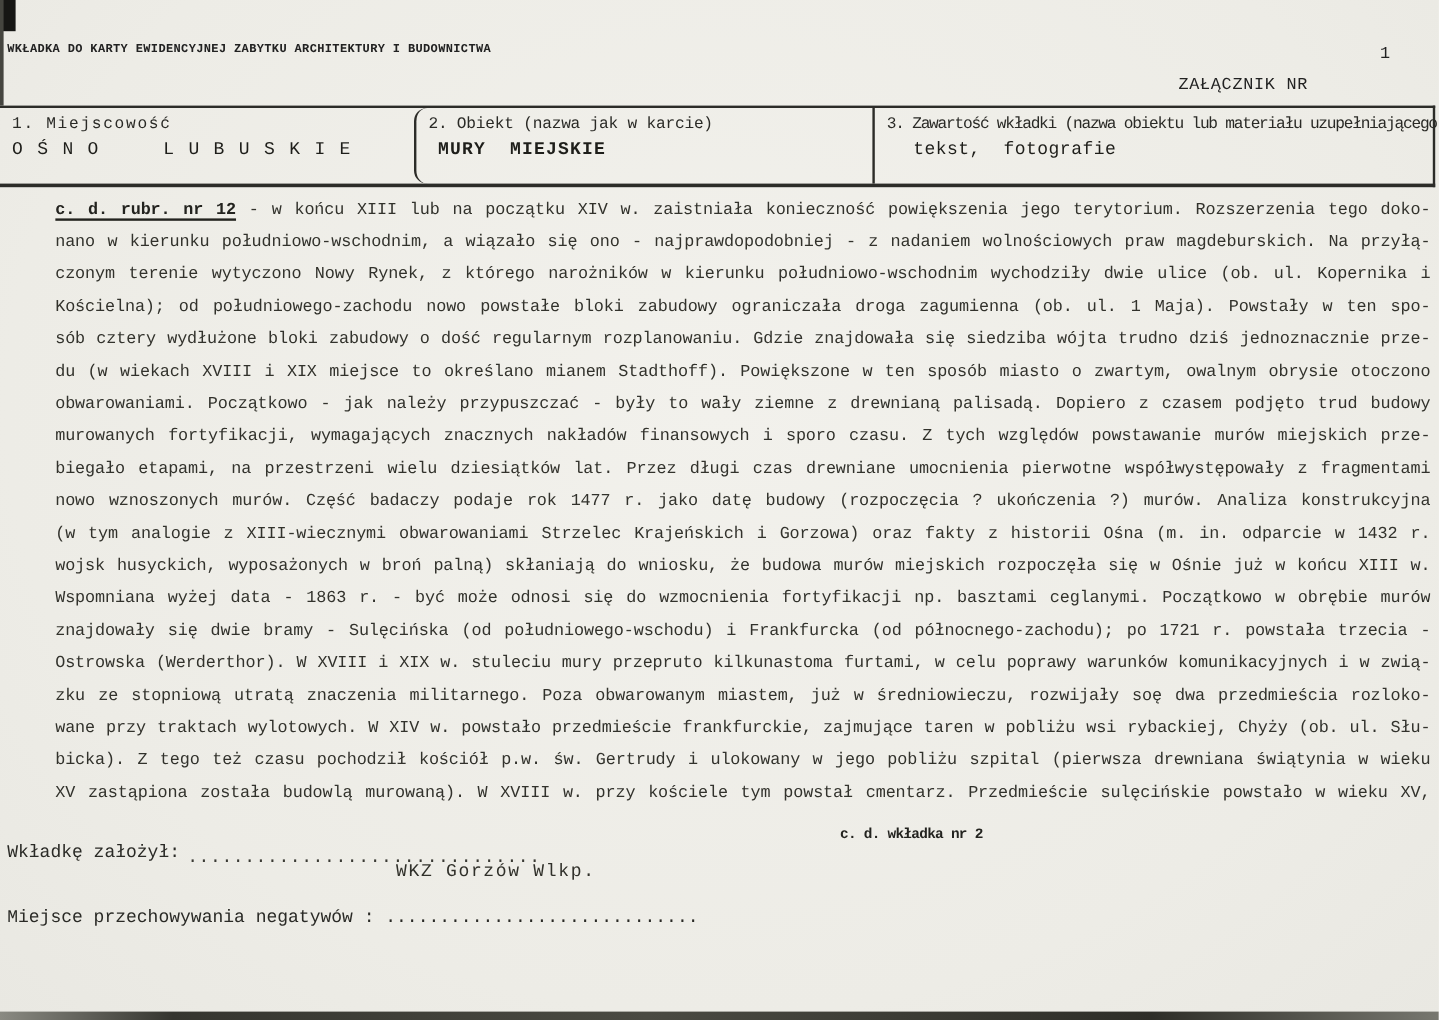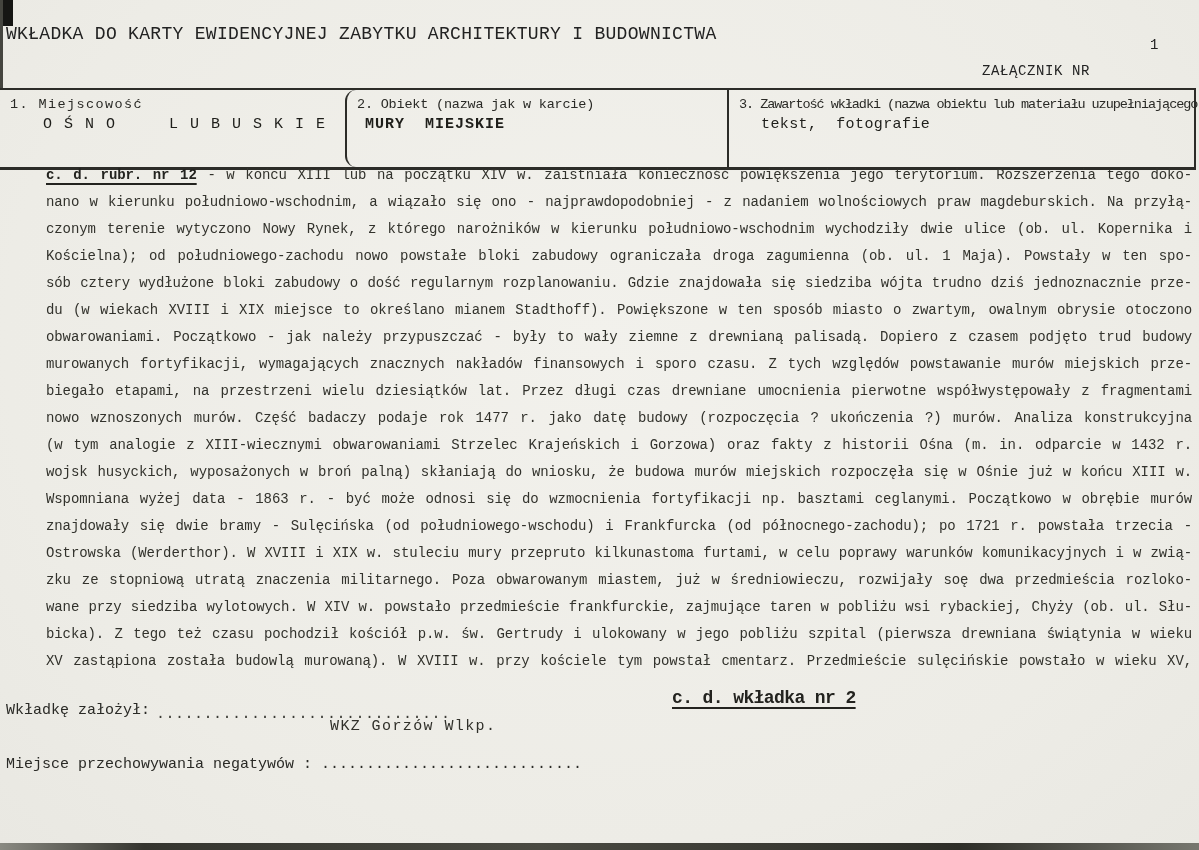--- a/index.html
+++ b/index.html
@@ -13,59 +13,59 @@
   .page{position:absolute;inset:0;
     background:radial-gradient(ellipse at 50% 40%, #f2f1ec 0%, #edece6 70%, #e9e8e2 100%);}
 
   
   .corner-mark{position:absolute;left:0;top:0;width:13px;height:26px;background:#161614;}
   .edge-strip{position:absolute;left:0;top:0;width:3px;height:88px;background:#45453f;}
   .bottom-strip{position:absolute;left:0;top:843px;width:1199px;height:7px;
     background:linear-gradient(to right,#8a8a82,#35352f 12%,#4a4a42 45%,#2e2e28 80%,#77776f);}
 
   
-  .hdr-title{position:absolute;left:6px;top:24px;font-size:18px;letter-spacing:0.3px;color:#222;}
+  .hdr-title{position:absolute;left:6px;top:36px;font-size:10px;letter-spacing:0.3px;color:#222;font-weight:bold;}
   .hdr-att-label{position:absolute;left:982px;top:37px;font-size:14px;letter-spacing:0.6px;color:#222;margin-top:26px;}
   .hdr-att-num{position:absolute;left:1150px;top:37px;font-size:14px;color:#222;}
 
   
-  .form-row{position:absolute;left:0;top:88px;width:1196px;height:82px;box-sizing:border-box;
+  .form-row{position:absolute;left:0;top:88px;width:1196px;height:68px;box-sizing:border-box;
     border-top:2px solid #2c2c28;border-bottom:3px solid #2c2c28;border-right:2px solid #2c2c28;
     display:flex;}
   .cell{box-sizing:border-box;padding:7px 10px 0 10px;}
   .cell1{width:345px;}
   .cell2{width:382px;border-left:2px solid #2c2c28;border-radius:11px;}
   .cell3{width:467px;border-left:2px solid #2c2c28;}
   .cell-label{font-size:13.5px;color:#2a2a26;white-space:pre;}
   .cell1 .cell-label{letter-spacing:1.4px;}
   .cell2 .cell-label{letter-spacing:-0.2px;}
   .cell3 .cell-label{letter-spacing:-1.05px;}
   .cell-value{white-space:pre;color:#1e1e1a;margin-top:4px;font-size:15px;}
-  .val1{letter-spacing:12px;margin-left:33px;}
+  .val1{letter-spacing:12px;}
   .val2{font-weight:bold;letter-spacing:1px;padding-left:8px;}
   .val3{letter-spacing:0.4px;padding-left:22px;}
 
   
   .para{position:absolute;left:6px;top:162px;width:1186px;}
   .tline{
     font-size:14px;line-height:27px;height:27px;color:#32322c;
     text-align:justify;text-align-last:justify;text-justify:inter-word;
     letter-spacing:-0.1px;white-space:normal;overflow:hidden;margin-left:40px;
   }
   .rubric-heading{font-weight:bold;color:#23231f;
     text-decoration:underline;text-underline-offset:4px;text-decoration-thickness:1.5px;}
 
   
   .footer{position:absolute;left:0;top:685px;width:1199px;height:90px;}
   .f-abs{position:absolute;white-space:pre;}
   .founder-label{left:6px;top:17px;font-size:15px;color:#2a2a26;text-align:right;}
   .founder-value{left:160px;top:11px;font-size:14px;color:#30302a;}
   .founder-dots{left:156px;top:21px;font-size:15px;letter-spacing:0.5px;color:#3a3a34;}
-  .continuation{left:672px;top:3px;font-size:18px;font-weight:bold;color:#23231f;letter-spacing:-0.6px;
-    text-decoration:underline;text-underline-offset:4px;text-decoration-thickness:1.5px;}
+  .continuation{left:700px;top:3px;font-size:12px;font-weight:bold;color:#23231f;letter-spacing:-0.6px;
+    text-underline-offset:4px;text-decoration-thickness:1.5px;}
   .negatives-value{left:330px;top:33px;font-size:15px;letter-spacing:1.4px;color:#30302a;}
   .negatives-line{left:6px;top:47px;font-size:15px;color:#2a2a26;margin-top:24px;}
 </style>
 </head>
 <body>
 
 <div class="page">
 
   <div class="hdr-title">WKŁADKA DO KARTY EWIDENCYJNEJ ZABYTKU ARCHITEKTURY I BUDOWNICTWA</div>
   <div class="hdr-att-label">ZAŁĄCZNIK NR</div>
@@ -99,21 +99,21 @@
         <div class="tline">obwarowaniami. Początkowo - jak należy przypuszczać - były to wały ziemne z drewnianą palisadą. Dopiero z czasem podjęto trud budowy</div>
         <div class="tline">murowanych fortyfikacji, wymagających znacznych nakładów finansowych i sporo czasu. Z tych względów powstawanie murów miejskich prze-</div>
         <div class="tline">biegało etapami, na przestrzeni wielu dziesiątków lat. Przez długi czas drewniane umocnienia pierwotne współwystępowały z fragmentami</div>
         <div class="tline">nowo wznoszonych murów. Część badaczy podaje rok 1477 r. jako datę budowy (rozpoczęcia ? ukończenia ?) murów. Analiza konstrukcyjna</div>
         <div class="tline">(w tym analogie z XIII-wiecznymi obwarowaniami Strzelec Krajeńskich i Gorzowa) oraz fakty z historii Ośna (m. in. odparcie w 1432 r.</div>
         <div class="tline">wojsk husyckich, wyposażonych w broń palną) skłaniają do wniosku, że budowa murów miejskich rozpoczęła się w Ośnie już w końcu XIII w.</div>
         <div class="tline">Wspomniana wyżej data - 1863 r. - być może odnosi się do wzmocnienia fortyfikacji np. basztami ceglanymi. Początkowo w obrębie murów</div>
         <div class="tline">znajdowały się dwie bramy - Sulęcińska (od południowego-wschodu) i Frankfurcka (od północnego-zachodu); po 1721 r. powstała trzecia -</div>
         <div class="tline">Ostrowska (Werderthor). W XVIII i XIX w. stuleciu mury przepruto kilkunastoma furtami, w celu poprawy warunków komunikacyjnych i w zwią-</div>
         <div class="tline">zku ze stopniową utratą znaczenia militarnego. Poza obwarowanym miastem, już w średniowieczu, rozwijały soę dwa przedmieścia rozloko-</div>
-        <div class="tline">wane przy siedziba wylotowych. W XIV w. powstało przedmieście frankfurckie, zajmujące taren w pobliżu wsi rybackiej, Chyży (ob. ul. Słu-</div>
+        <div class="tline">wane przy traktach wylotowych. W XIV w. powstało przedmieście frankfurckie, zajmujące taren w pobliżu wsi rybackiej, Chyży (ob. ul. Słu-</div>
         <div class="tline">bicka). Z tego też czasu pochodził kościół p.w. św. Gertrudy i ulokowany w jego pobliżu szpital (pierwsza drewniana świątynia w wieku</div>
         <div class="tline">XV zastąpiona została budowlą murowaną). W XVIII w. przy kościele tym powstał cmentarz. Przedmieście sulęcińskie powstało w wieku XV,</div>
       </div>
   </div>
 
   <div class="footer">
     <div class="f-abs continuation">c. d. wkładka nr 2</div>
     <div class="f-abs founder-label">Wkładkę założył:</div>
     <div class="f-abs founder-dots">...............................</div>
     <div class="f-abs negatives-value">WKZ Gorzów Wlkp.</div>

